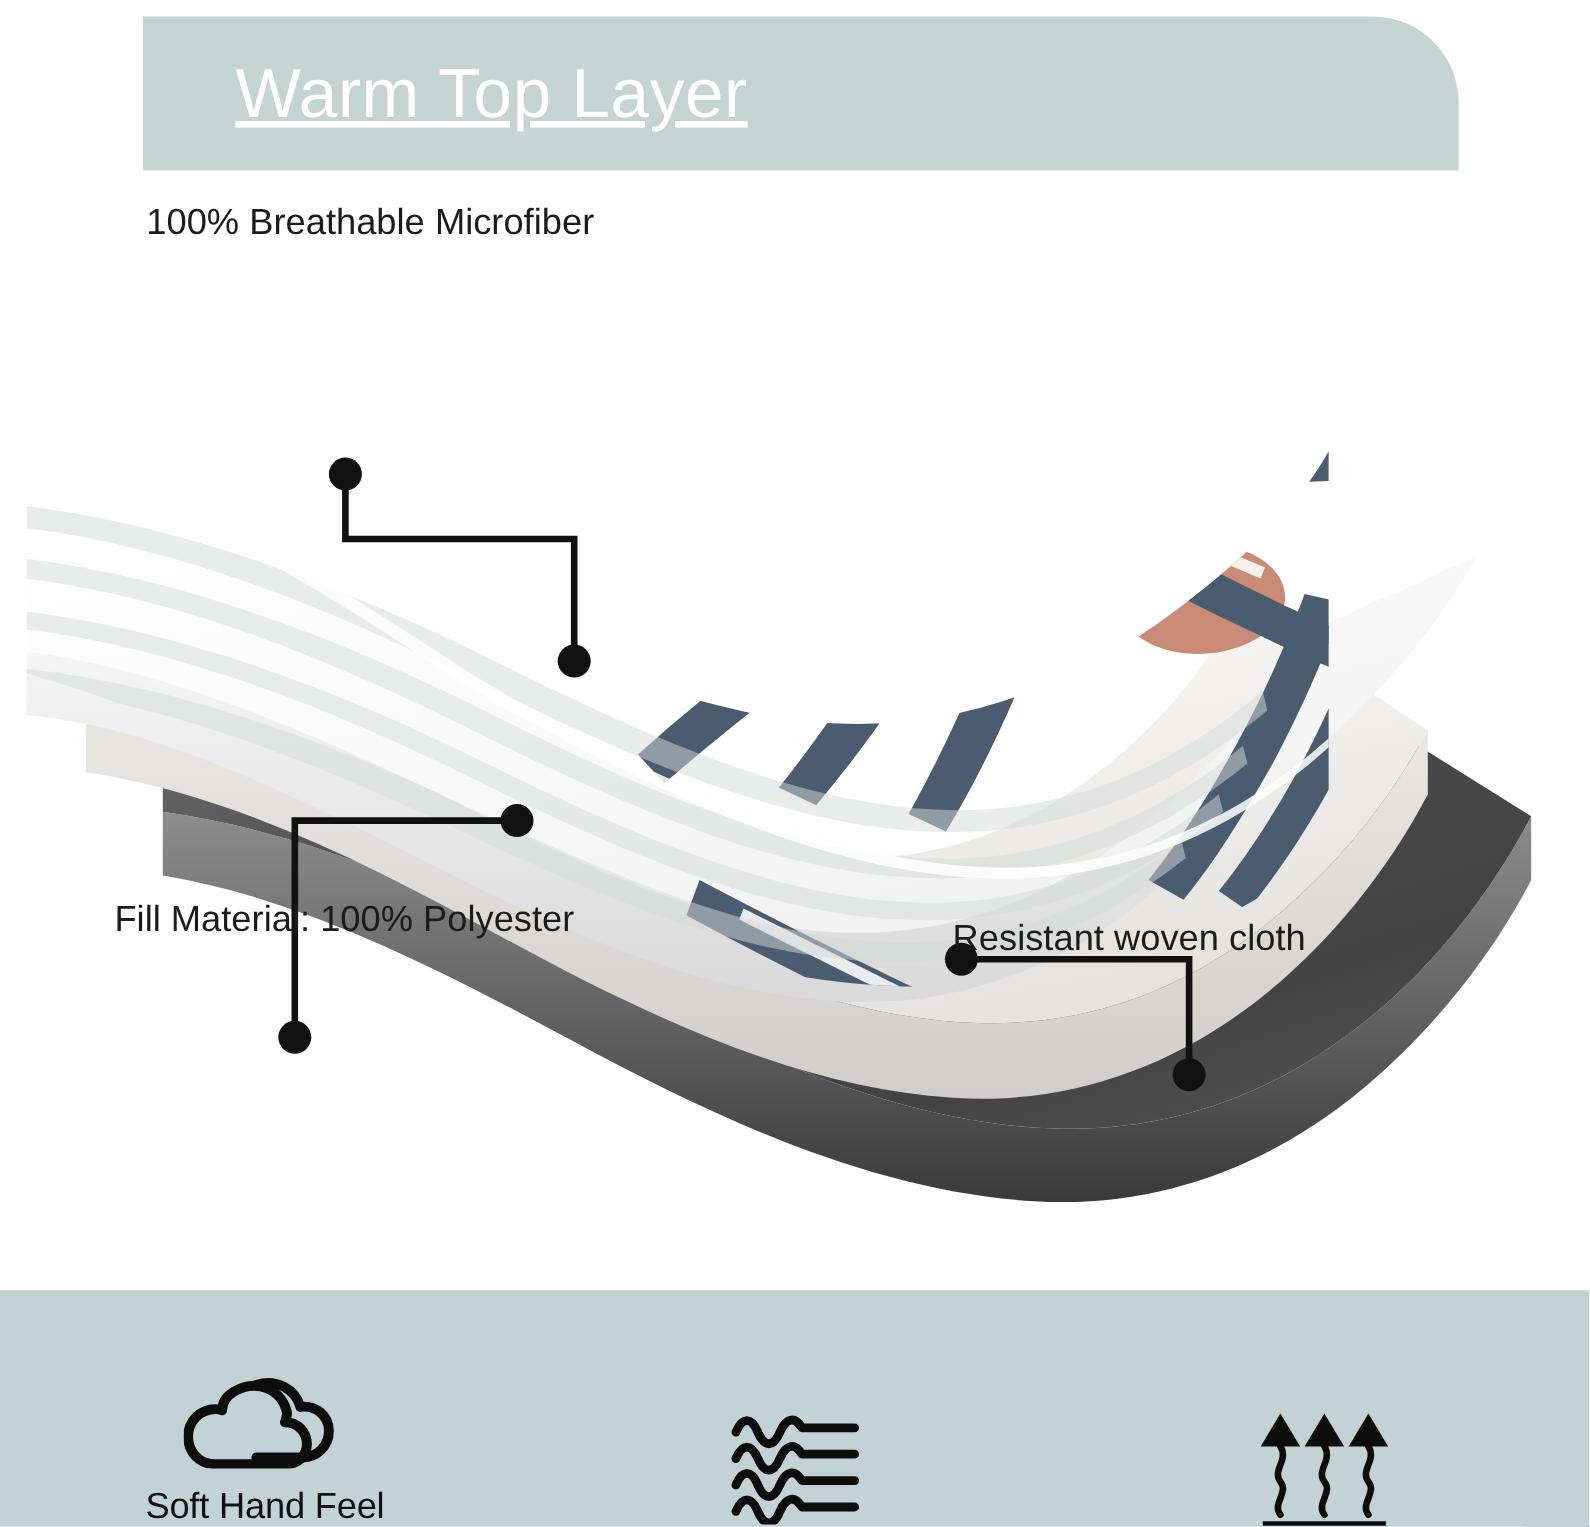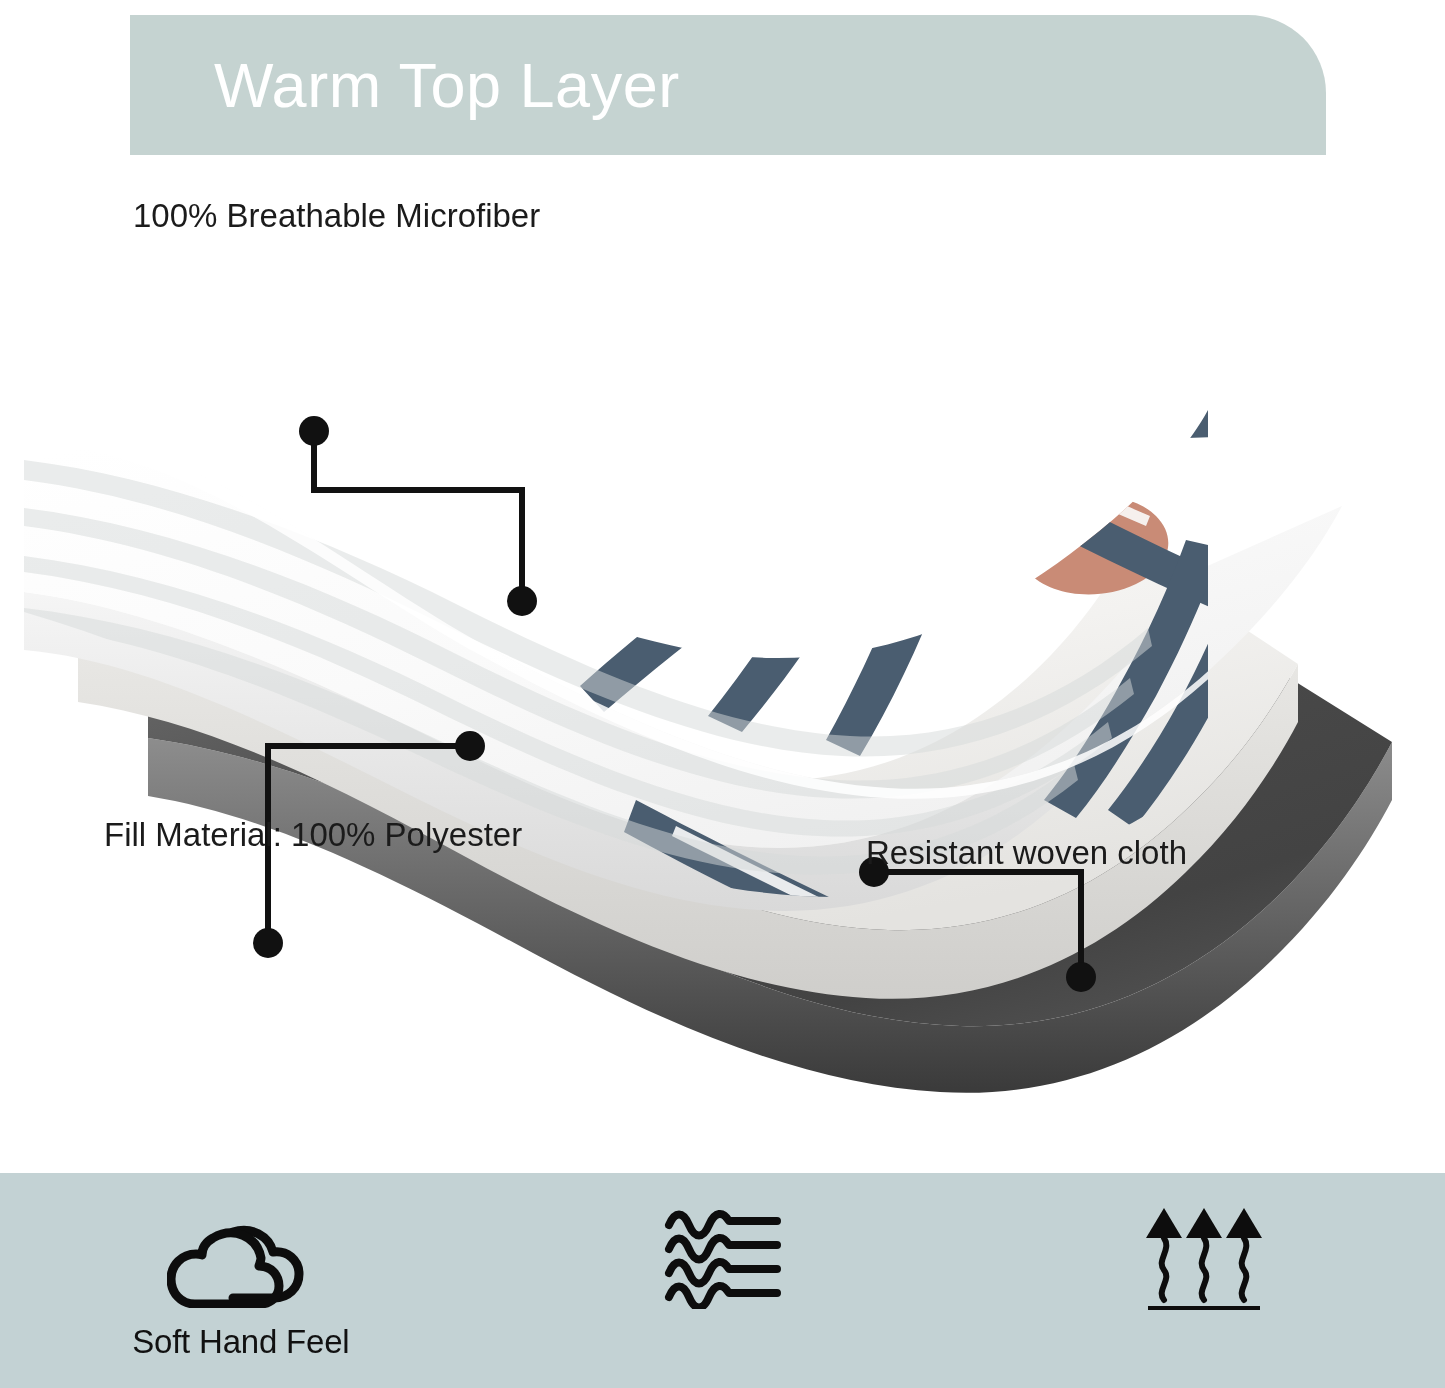--- a/index.html
+++ b/index.html
@@ -21,57 +21,58 @@
     display:flex; align-items:center;
   }
   #header-title {
     color:#ffffff;
     font-size:63px;
     font-weight:400;
     letter-spacing:0.5px;
     margin-left:84px;
     line-height:1;
     white-space:nowrap;
+    text-decoration:underline;
   }
 
   
   #illustration {
     position:absolute;
     left:0; top:160px;
     width:1445px; height:1010px;
   }
   #layers-svg { position:absolute; left:0; top:0; }
   #leaders-svg { position:absolute; left:0; top:0; }
 
   
   .callout-label {
     position:absolute;
     font-size:33px;
     color:#1b1b1b;
     white-space:nowrap;
     line-height:1;
   }
-  #label-top    { left:133px; top:199px;text-align:center; }
+  #label-top    { left:133px; top:185px;text-align:center; }
   #label-fill   { left:104px; top:818px; }
   #label-bottom { left:866px; top:836px; }
 
   
   #feature-bar {
     position:absolute;
     left:0; top:1173px;
     width:1445px; height:215px;
     background:var(--sage2);
     display:flex;
   }
   .feature-cell {
     flex:1 1 0;
     display:flex;
     flex-direction:column;
     align-items:center;
-    justify-content:flex-start;
+    justify-content:flex-end;
     padding-top:32px;
   }
   .feature-icon { height:106px; display:flex; align-items:center; justify-content:center; }
   .feature-label {
     margin-top:12px;
     font-size:33px;
     color:#111111;
     white-space:nowrap;
     letter-spacing:-0.2px;
   }

